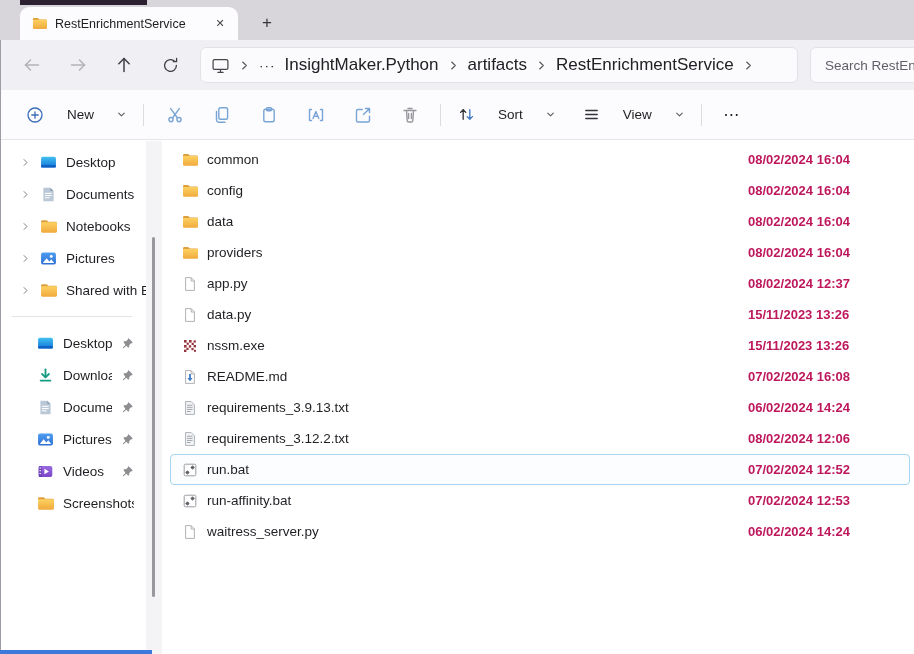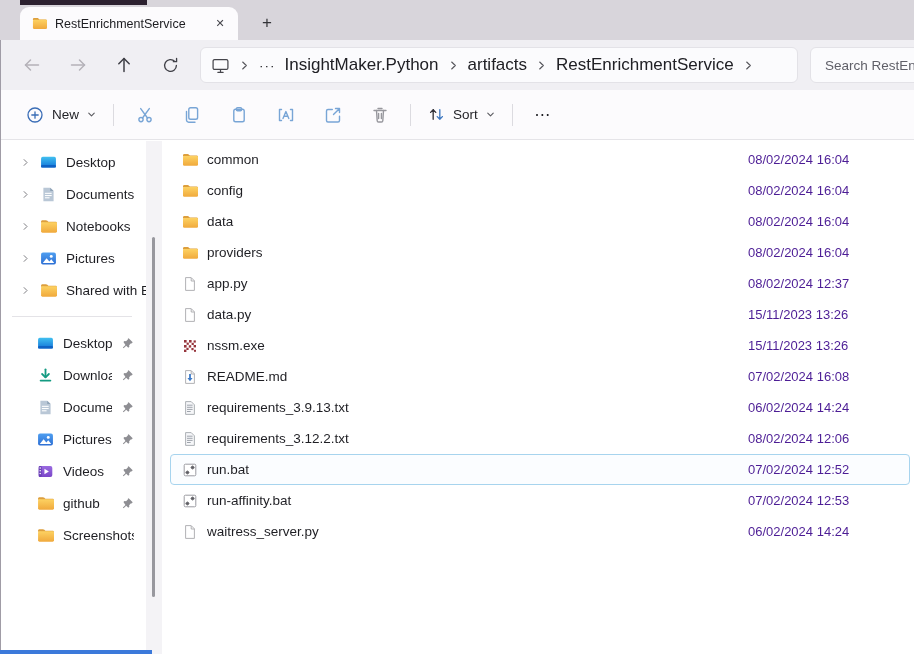--- a/index.html
+++ b/index.html
@@ -33,21 +33,21 @@
   .searchbox{flex:0 0 150px;height:36px;background:#fbfbfd;border:1px solid #e3e2e7;
        border-radius:6px;display:flex;align-items:center;padding:0 12px;
        box-sizing:border-box;margin-right:-46px;}
   .searchbox input{border:none;outline:none;background:transparent;width:100%;
        font-family:inherit;font-size:13.5px;color:#333;}
   .searchbox input::placeholder{color:#5f5f68;opacity:1;}
   
   .toolbar{position:absolute;top:90px;left:0;right:0;height:50px;background:#fcfbfd;
        border-bottom:1px solid #e5e4e8;display:flex;align-items:center;
        padding-left:16px;box-sizing:border-box;}
-  .tb-chip{display:flex;align-items:center;gap:7px;height:34px;padding:0 9px;
+  .tb-chip{display:flex;align-items:center;gap:22px;height:34px;padding:0 9px;
        border-radius:4px;font-size:13.5px;color:#1f1f24;flex:0 0 auto;}
   .tb-sep{width:1px;height:22px;background:#dcdbe0;margin:0 7px;flex:0 0 auto;}
   .tb-icon-btn{width:47px;height:34px;display:flex;align-items:center;justify-content:center;
        border-radius:4px;flex:0 0 auto;}
   .tb-more{width:34px;height:34px;display:flex;align-items:center;justify-content:center;
        font-size:16px;color:#1f1f24;letter-spacing:1px;margin-left:6px;}
   
   .sidebar{position:absolute;top:141px;left:0;width:146px;bottom:0;background:#fff;
        overflow:hidden;padding-top:5px;box-sizing:border-box;}
   .side-row{height:32px;display:flex;align-items:center;gap:9px;padding-left:20px;
@@ -67,21 +67,21 @@
        border-radius:4px;box-sizing:border-box;background:#fff;}
   .hdr-name{position:absolute;left:50px;top:6px;}
   .hdr-sortind{position:absolute;left:293px;top:-1px;}
   .hdr-divider{position:absolute;left:580px;top:2px;width:1px;height:25px;background:#e6e6ea;}
   .hdr-date{position:absolute;left:585px;top:6px;}
   .rows{margin-top:3px;}
   .file-row{position:relative;height:31px;margin:0 4px 0 8px;display:flex;align-items:center;
        gap:9px;padding-left:11px;border:1px solid transparent;border-radius:4px;
        box-sizing:border-box;font-size:13.5px;color:#1f1f24;}
   .file-row.selected{border-color:#a7d4ee;background:#fbfdff;text-align:right;}
-  .file-date{position:absolute;left:577px;font-size:13px;color:#4c1d95;}
+  .file-date{position:absolute;left:577px;font-size:13px;color:#be185d;font-weight:bold;}
   
   .win-left-border{position:absolute;left:0;top:40px;bottom:0;width:1px;background:#a09ca6;z-index:40;}
   .bottom-strip{position:absolute;left:0;bottom:0;width:152px;height:4px;background:#3b79da;z-index:50;}
   svg{display:block;flex:0 0 auto;}
 </style>
 </head>
 <body>
 
 <svg width="0" height="0" style="position:absolute">
   <defs>
@@ -263,20 +263,35 @@
           </g>
         </svg>
       </span>
     <span>Sort</span>
     <span id="chev-sort">
         <svg width="11" height="11" viewBox="0 0 12 12">
           <path d="M3 4.5L6 7.5 9 4.5" fill="none" stroke="#5a5a60" stroke-width="1.2" stroke-linecap="round" stroke-linejoin="round"></path>
         </svg>
       </span>
   </div>
+  <div class="tb-chip" style="margin-left:8px;">
+    <span id="ico-view">
+        <svg width="19" height="19" viewBox="0 0 20 20">
+          <g stroke="#33333a" stroke-width="1.5" stroke-linecap="round">
+            <path d="M4 5.8h12M4 10h12M4 14.2h12"></path>
+          </g>
+        </svg>
+      </span>
+    <span>View</span>
+    <span id="chev-view">
+        <svg width="11" height="11" viewBox="0 0 12 12">
+          <path d="M3 4.5L6 7.5 9 4.5" fill="none" stroke="#5a5a60" stroke-width="1.2" stroke-linecap="round" stroke-linejoin="round"></path>
+        </svg>
+      </span>
+  </div>
   <div class="tb-sep"></div>
   <div class="tb-more">⋯</div>
 </div>
 
 <div class="sidebar">
   <div id="side-tree">
       <div class="side-row">
         <svg width="11" height="11" viewBox="0 0 16 16">
           <path d="M6 3.8L10.2 8 6 12.2" fill="none" stroke="#77777c" stroke-width="1.4" stroke-linecap="round" stroke-linejoin="round"></path>
         </svg>
@@ -391,32 +406,20 @@
       <div class="side-row pinned-row">
         <svg width="17" height="17" viewBox="0 0 16 16">
           <rect x="1.6" y="2.8" width="12.8" height="10.4" rx="1.8" fill="url(#gVid)"></rect>
           <rect x="1.6" y="2.8" width="2.8" height="10.4" rx="1" fill="#6a3fb6"></rect>
           <circle cx="3" cy="4.8" r=".7" fill="#fff"></circle>
           <circle cx="3" cy="7.3" r=".7" fill="#fff"></circle>
           <circle cx="3" cy="9.8" r=".7" fill="#fff"></circle>
           <path d="M7 5.5l4.2 2.5L7 10.5z" fill="#fff"></path>
         </svg>
         <span class="side-label">Videos</span>
-        <span class="pin">
-          <svg width="13" height="13" viewBox="0 0 16 16">
-            <path d="M9.4 1.6l5 5-1.3 1.3-.8-.2-2.3 2.3.3 2-1.3 1.3-2.6-2.6-3.2 3.2-.9-.9 3.2-3.2L3 6.2l1.3-1.3 2 .3 2.3-2.3-.2-.8z" fill="#8e8e93"></path>
-          </svg>
-        </span>
-      </div>
-      <div class="side-row pinned-row">
-        <svg width="17" height="17" viewBox="0 0 16 16">
-          <path d="M1 4.4V3.3C1 2.6 1.6 2 2.3 2h3.3c.4 0 .8.2 1 .4L7.9 3.6h6.7c.8 0 1.4.6 1.4 1.4v.5z" fill="#dd9f3d"></path>
-          <rect x="1" y="4" width="15" height="9.8" rx="1.3" fill="url(#gFolder)"></rect>
-        </svg>
-        <span class="side-label">github</span>
         <span class="pin">
           <svg width="13" height="13" viewBox="0 0 16 16">
             <path d="M9.4 1.6l5 5-1.3 1.3-.8-.2-2.3 2.3.3 2-1.3 1.3-2.6-2.6-3.2 3.2-.9-.9 3.2-3.2L3 6.2l1.3-1.3 2 .3 2.3-2.3-.2-.8z" fill="#8e8e93"></path>
           </svg>
         </span>
       </div>
       <div class="side-row pinned-row">
         <svg width="17" height="17" viewBox="0 0 16 16">
           <path d="M1 4.4V3.3C1 2.6 1.6 2 2.3 2h3.3c.4 0 .8.2 1 .4L7.9 3.6h6.7c.8 0 1.4.6 1.4 1.4v.5z" fill="#dd9f3d"></path>
           <rect x="1" y="4" width="15" height="9.8" rx="1.3" fill="url(#gFolder)"></rect>

